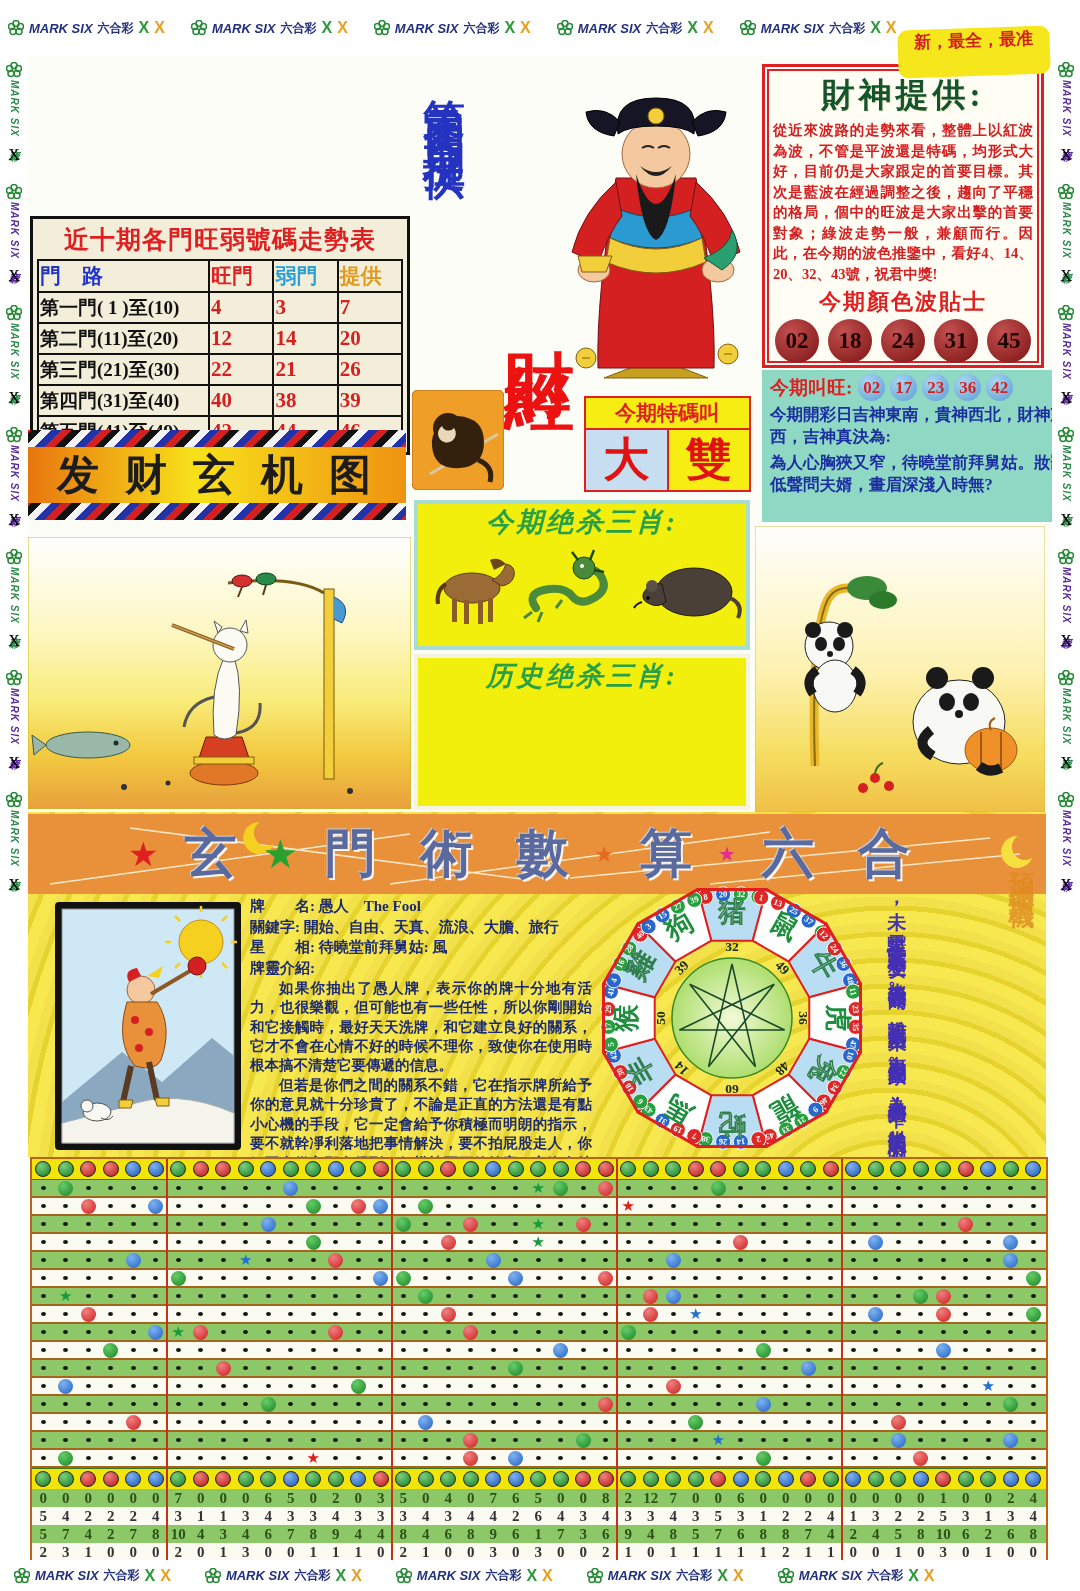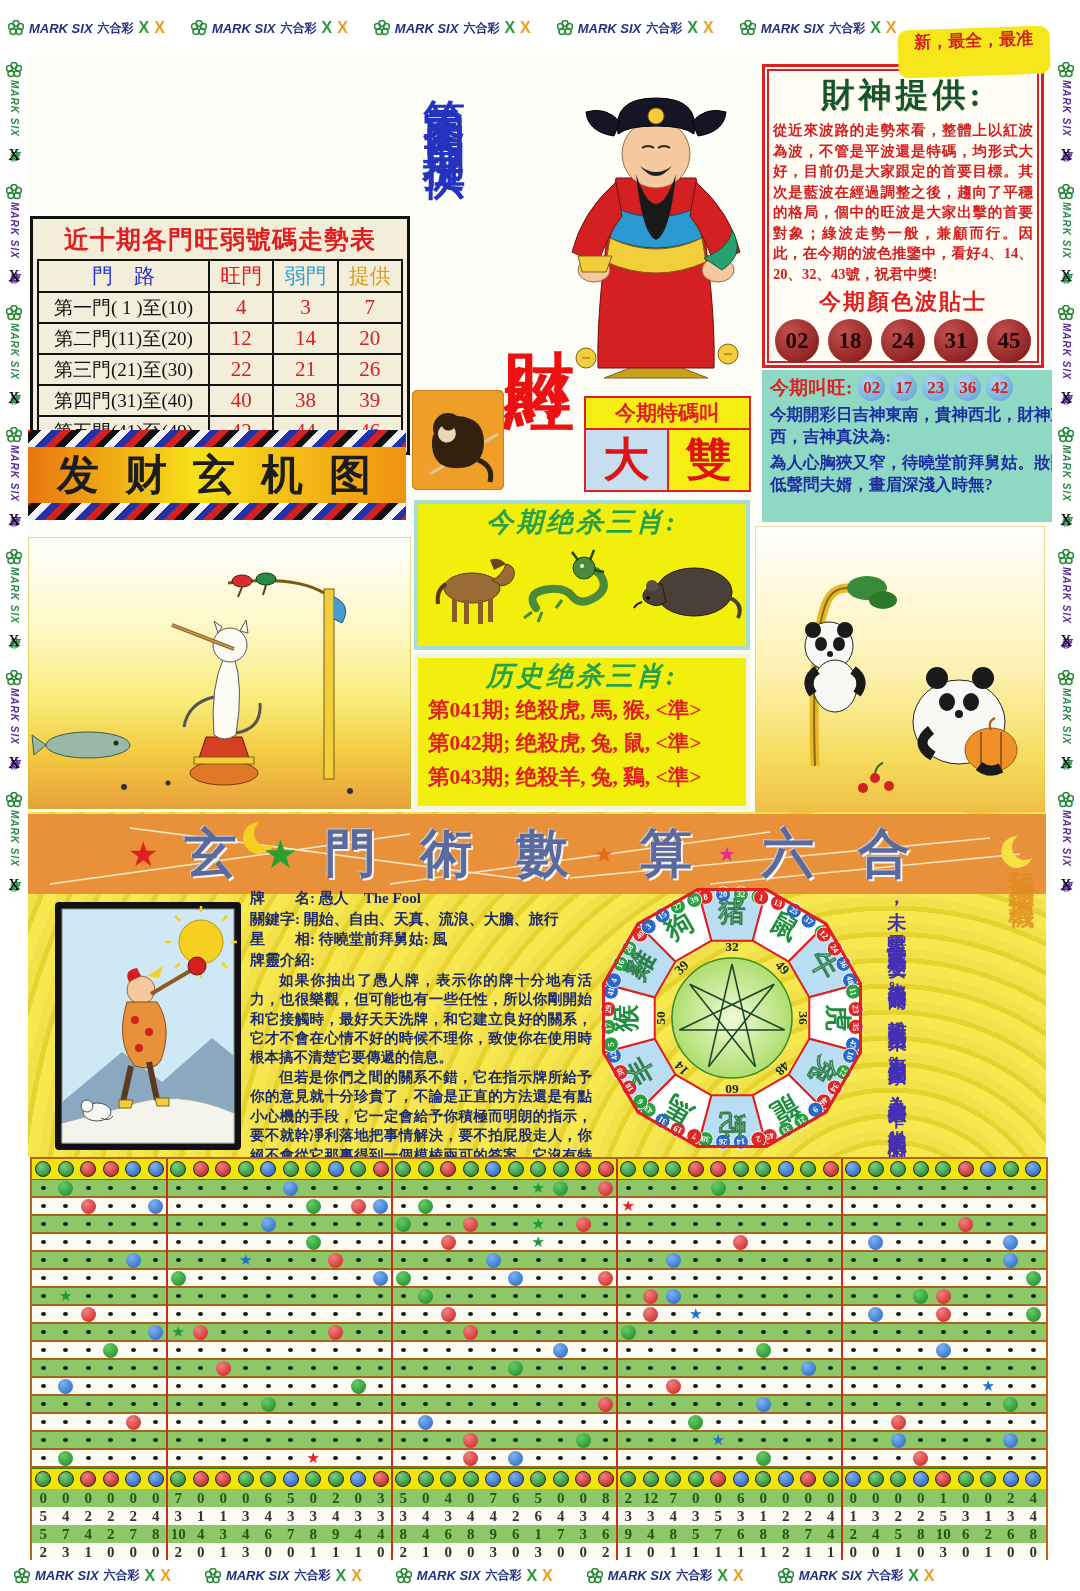--- a/index.html
+++ b/index.html
@@ -22,21 +22,21 @@
             font-weight:bold;font-size:10px;letter-spacing:1px;}
   .flw{display:block;}
   .corner{position:absolute;right:30px;top:28px;width:152px;height:46px;background:#f6e71c;
           border-radius:10px;transform:rotate(-2deg);z-index:41;color:#d41f1f;font-weight:bold;
           font-size:17px;text-align:center;line-height:1.25;padding-top:2px;}
   
   .ttable{position:absolute;left:30px;top:216px;width:366px;background:#f3eeda;border:3px solid #111;
           padding:4px;z-index:5;}
   .ttitle{color:#e02020;font-weight:bold;font-size:25px;text-align:center;letter-spacing:1px;}
   table.tt{border-collapse:collapse;width:100%;margin-top:3px;}
-  table.tt td{border:2px solid #111;text-align:center;font-weight:normal;height:27px;}
+  table.tt td{border:2px solid #111;text-align:left;font-weight:bold;height:27px;}
   .td-door{width:47%;font-size:19px;color:#111;}
   .td-num{font-size:21px;color:#d42020;}
   .h-door{color:#2233cc;font-size:21px;}
   .h-strong{color:#e02020;font-size:21px;border-radius:9px;}
   .h-weak{color:#2aa0d8;font-size:21px;}
   .h-offer{color:#e09a20;font-size:21px;}
   
   .facai{position:absolute;left:22px;top:430px;width:384px;height:90px;z-index:5;
          display:flex;flex-direction:column;}
   .zig{height:18px;background:repeating-linear-gradient(135deg,#d42020 0 7px,#111 7px 14px,#f4f4f4 14px 21px,#2233aa 21px 28px);}
@@ -85,21 +85,21 @@
   .khrow{color:#e02020;font-size:21.5px;font-weight:bold;line-height:1.55;padding-left:10px;white-space:nowrap;}
   
   .gold{position:absolute;left:10px;top:812px;width:1036px;height:345px;z-index:4;
         background:repeating-radial-gradient(circle at 85% 130%,#f6e84e 0 12px,#e7d32e 12px 17px,#f2e14a 17px 26px);}
   .mystic{position:absolute;left:0;top:2px;width:1036px;height:80px;background:#e8913a;overflow:hidden;}
   .mystic-in{position:absolute;left:0;top:0;width:100%;height:100%;display:flex;align-items:center;
              justify-content:center;gap:8px;}
   .mchar{font-size:52px;font-weight:bold;color:#5a6a9e;text-shadow:2px 2px 0 #f8f4ee,-1px -1px 0 #c8ccd8;}
   .mstar{font-family:"DejaVu Sans",sans-serif;}
   
-  .tarot-text{position:absolute;left:240px;top:76px;width:342px;height:258px;color:#1e2a6e;}
+  .tarot-text{position:absolute;left:240px;top:84px;width:342px;height:258px;color:#1e2a6e;}
   .tarot-text .tl{font-size:15px;font-weight:bold;line-height:1.38;white-space:nowrap;}
   .tarot-text .tp{font-size:14.5px;font-weight:bold;line-height:1.34;text-align:justify;text-indent:2em;}
   .fate{position:absolute;left:874px;top:84px;height:268px;writing-mode:vertical-rl;color:#4430b4;
         font-weight:bold;display:flex;gap:6px;}
   .fate .fcol{font-size:18.5px;letter-spacing:2px;line-height:1.3;}
   .fate .fhead{font-size:19px;}
   .wmark{position:absolute;left:994px;top:40px;height:300px;writing-mode:vertical-rl;color:#e08a20;
          font-size:26px;font-weight:bold;opacity:.8;letter-spacing:6px;}
   
   .grid{position:absolute;left:30px;top:1157px;width:1014px;z-index:5;border:2px solid #b8641c;background:#fff;}
@@ -615,25 +615,20 @@
         <circle cx="20" cy="44" r="6" fill="#5a5048"></circle>
         <circle cx="16" cy="56" r="1.8" fill="#000"></circle>
         <path d="M10 60 q-6 2 -8 6" stroke="#201a14" stroke-width="2" fill="none"></path>
         <path d="M98 56 q14 6 8 20" fill="none" stroke="#4a4038" stroke-width="4"></path>
       </svg>
     </div>
   </div>
 
   <div class="kill" style="top:654px;height:156px;border-color:#f4f4e0;">
     <div class="kill-title">历史绝杀三肖:</div>
-    <div id="khrows">
-        <div class="khrow">第041期; 绝殺虎, 馬, 猴, &lt;準&gt;</div>
-        <div class="khrow">第042期; 绝殺虎, 兔, 鼠, &lt;準&gt;</div>
-        <div class="khrow">第043期; 绝殺羊, 兔, 鷄, &lt;準&gt;</div>
-      </div>
   </div>
 
   <div class="pic" style="left:755px;top:526px;">
     <svg width="290" height="286" viewBox="0 0 290 286">
       <defs>
           <linearGradient id="pg" x1="0" y1="0" x2="0" y2="1">
         <stop offset="0" stop-color="#ffffff"></stop>
             <stop offset="0.5" stop-color="#fdf2b2"></stop>
         <stop offset="0.8" stop-color="#f6dd60"></stop>
             <stop offset="1" stop-color="#efc045"></stop>

